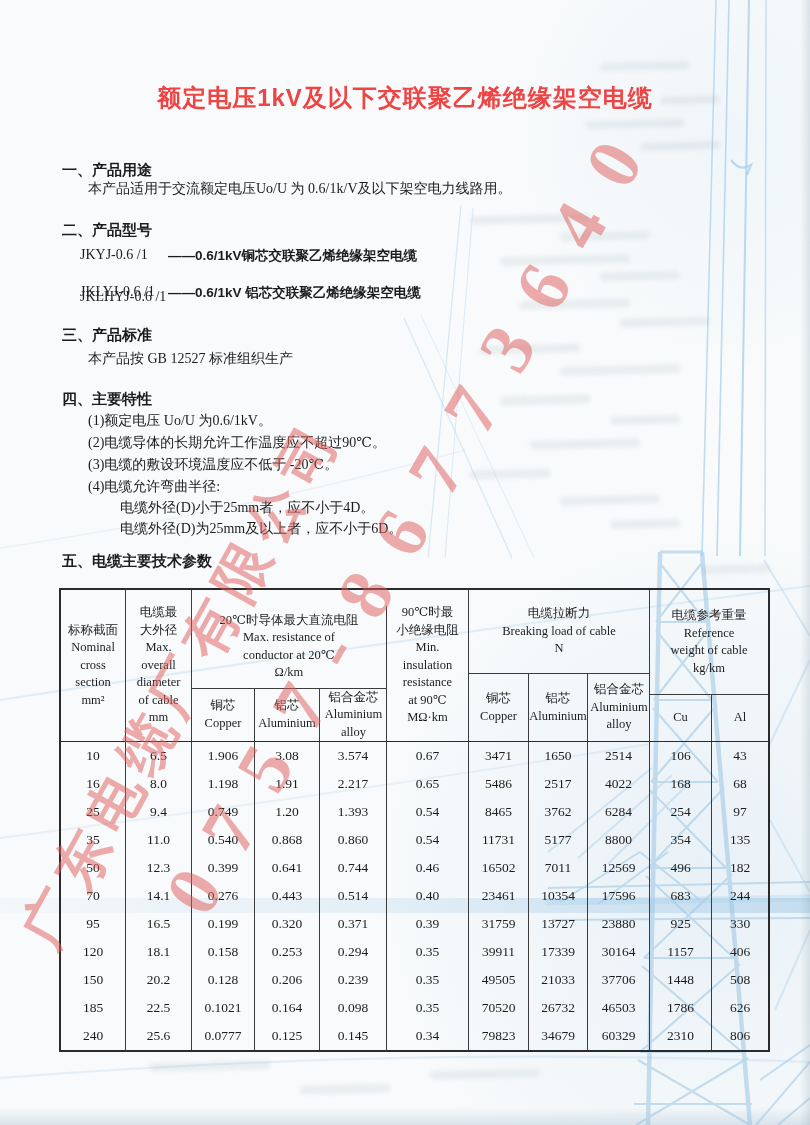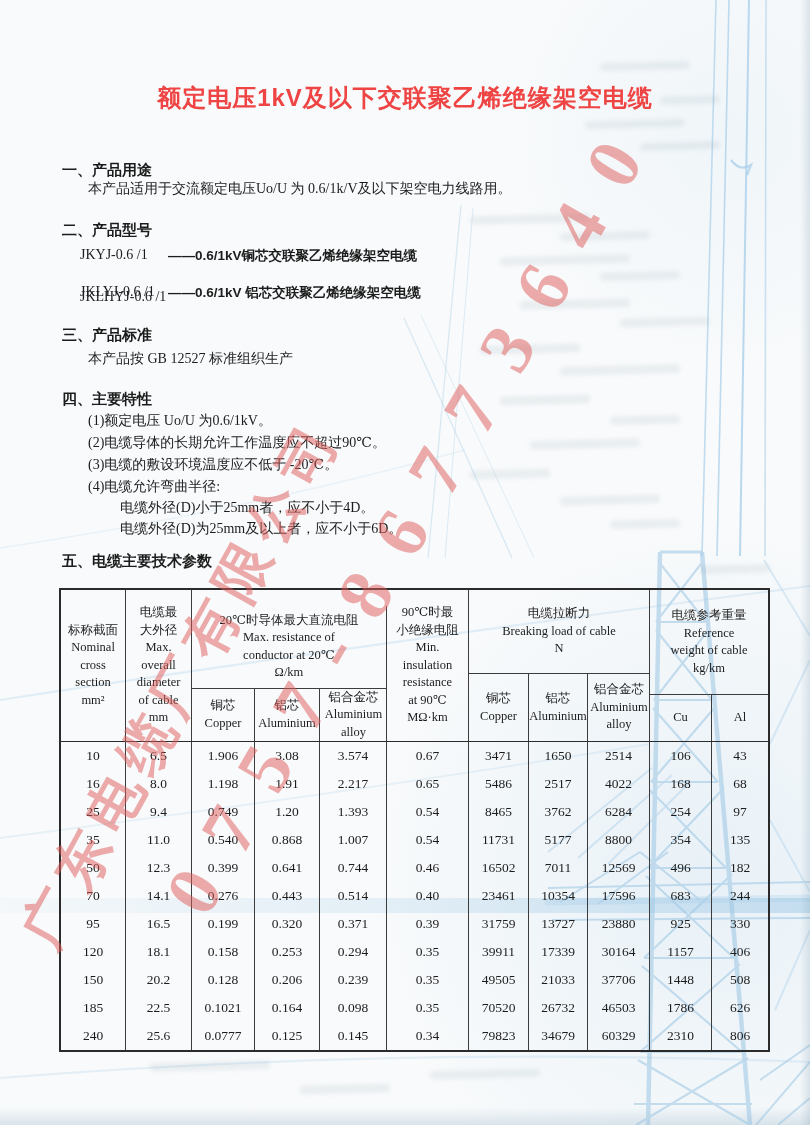--- a/index.html
+++ b/index.html
@@ -291,21 +291,21 @@
             <div class="tcell">3762</div>
             <div class="tcell">6284</div>
             <div class="tcell">254</div>
             <div class="tcell">97</div>
           </div>
           <div class="trow">
             <div class="tcell">35</div>
             <div class="tcell">11.0</div>
             <div class="tcell">0.540</div>
             <div class="tcell">0.868</div>
-            <div class="tcell">1.007</div>
+            <div class="tcell">0.860</div>
             <div class="tcell">0.54</div>
             <div class="tcell">11731</div>
             <div class="tcell">5177</div>
             <div class="tcell">8800</div>
             <div class="tcell">354</div>
             <div class="tcell">135</div>
           </div>
           <div class="trow">
             <div class="tcell">50</div>
             <div class="tcell">12.3</div>

